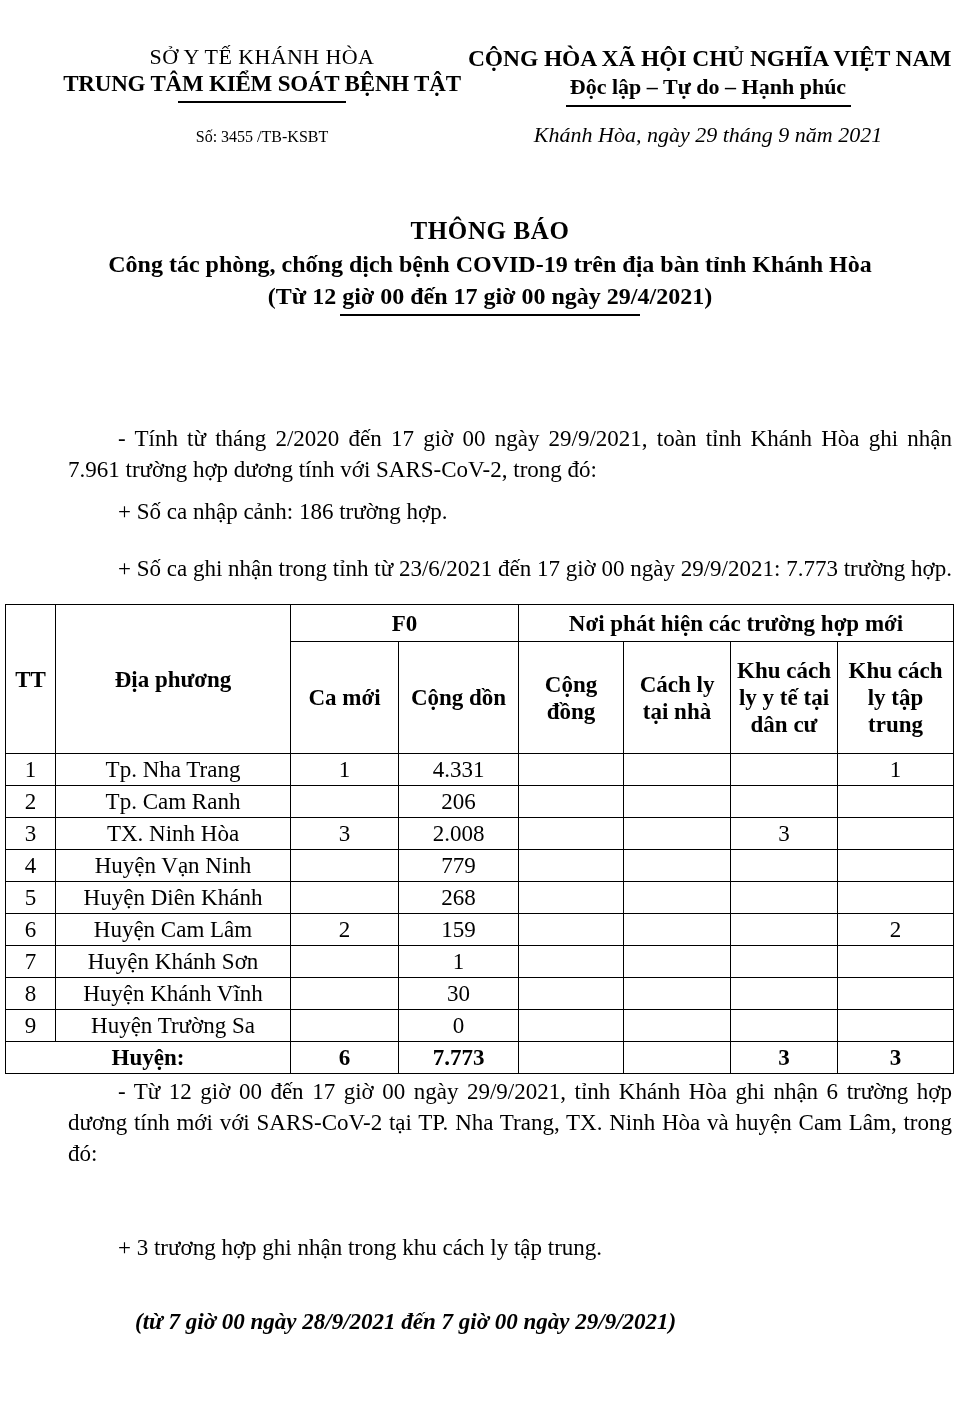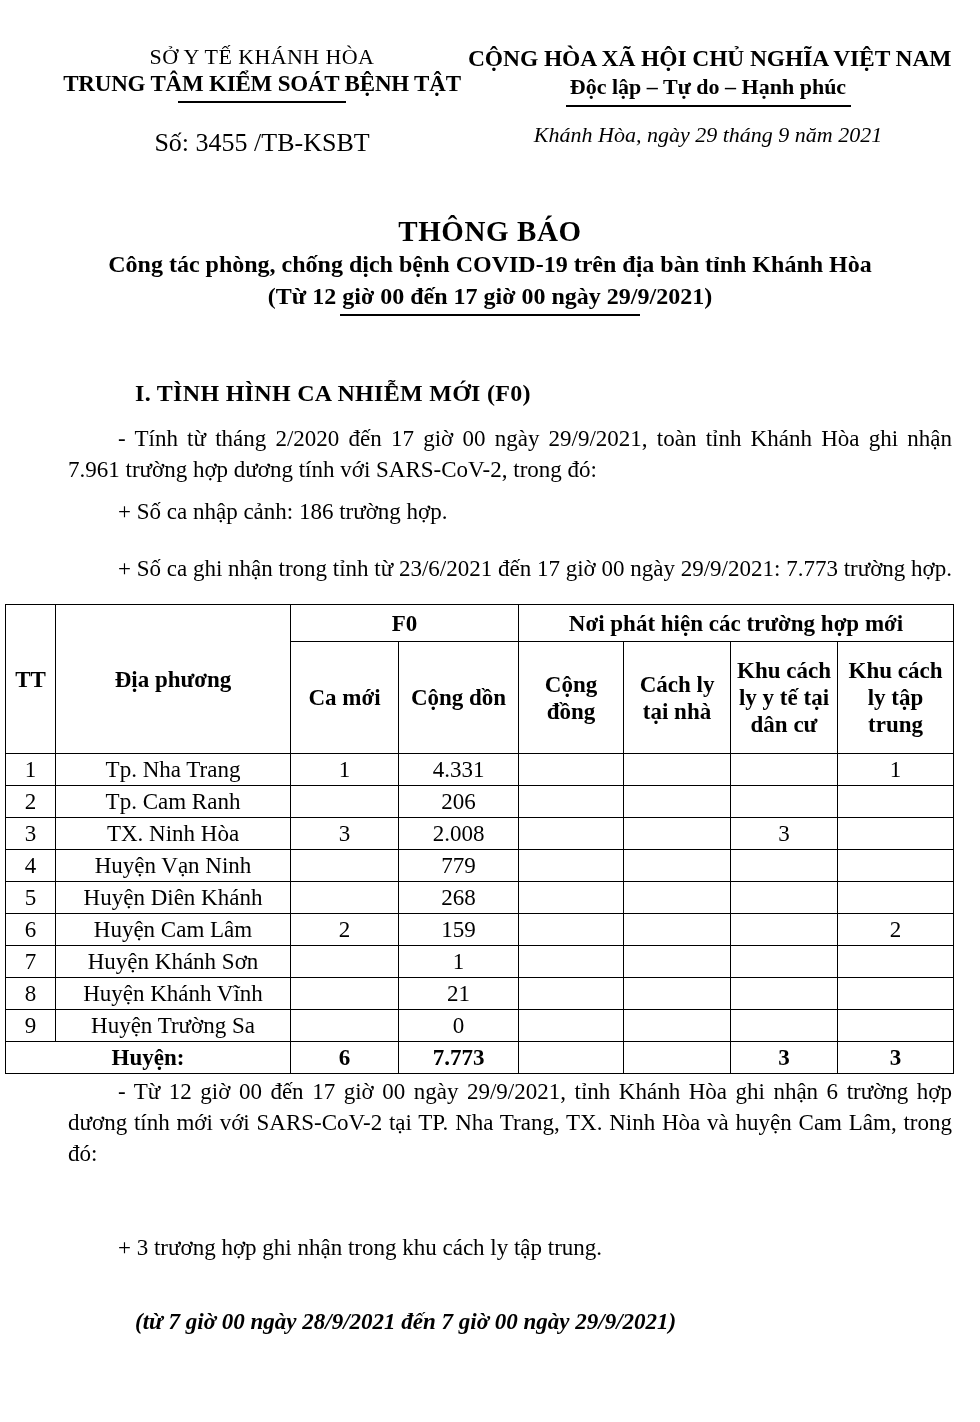--- a/index.html
+++ b/index.html
@@ -78,21 +78,21 @@
   }
   .rule-left { width: 168px; }
   .rule-right { width: 285px; }
 
   .mh-number {
     position: absolute;
     left: 52px;
     top: 84px;
     width: 420px;
     text-align: center;
-    font-size: 26px;
+    font-size: 16px;
     white-space: nowrap;
   }
   .mh-date {
     position: absolute;
     left: 468px;
     top: 78px;
     width: 480px;
     text-align: center;
     font-size: 22px;
     font-style: italic;
@@ -101,21 +101,21 @@
 
   
   .title-block {
     position: absolute;
     top: 216px;
     left: 0;
     width: 980px;
     text-align: center;
   }
   .title-main {
-    font-size: 29px;
+    font-size: 25px;
     font-weight: bold;
     letter-spacing: 0.6px;
     line-height: 30px;
   }
   .title-sub1 {
     font-size: 24px;
     font-weight: bold;
     line-height: 32px;
     margin-top: 2px;
   }
@@ -282,25 +282,24 @@
       <div class="rule rule-right"></div>
     </div>
 
     <div class="mh-number">Số: 3455 /TB-KSBT</div>
     <div class="mh-date">Khánh Hòa, ngày 29 tháng 9 năm 2021</div>
   </div>
 
   <div class="title-block">
     <div class="title-main">THÔNG BÁO</div>
     <div class="title-sub1">Công tác phòng, chống dịch bệnh COVID-19 trên địa bàn tỉnh Khánh Hòa</div>
-    <div class="title-sub2">(Từ 12 giờ 00 đến 17 giờ 00 ngày 29/9/2021)</div>
+    <div class="title-sub2">(Từ 12 giờ 00 đến 17 giờ 00 ngày 29/4/2021)</div>
     <div class="rule-title"></div>
   </div>
 
-  <div class="sec-heading" id="sec1-heading">I. TÌNH HÌNH CA NHIỄM MỚI (F0)</div>
 
   <div class="para para-indent" id="para-total">- Tính từ tháng 2/2020 đến 17 giờ 00 ngày 29/9/2021, toàn tỉnh Khánh Hòa ghi nhận 7.961 trường hợp dương tính với SARS-CoV-2, trong đó:</div>
   <div class="para para-indent" id="para-imported">+ Số ca nhập cảnh: 186 trường hợp.</div>
   <div class="para para-indent" id="para-local">+ Số ca ghi nhận trong tỉnh từ 23/6/2021 đến 17 giờ 00 ngày 29/9/2021: 7.773 trường hợp.</div>
 
   <div class="tbl-wrap">
     <table class="data">
       <colgroup>
         <col class="c-tt">
           <col class="c-place">
@@ -395,21 +394,21 @@
             <td>1</td>
             <td></td>
             <td></td>
             <td></td>
             <td></td>
           </tr>
           <tr>
             <td>8</td>
             <td class="place">Huyện Khánh Vĩnh</td>
             <td></td>
-            <td>21</td>
+            <td>30</td>
             <td></td>
             <td></td>
             <td></td>
             <td></td>
           </tr>
           <tr>
             <td>9</td>
             <td class="place">Huyện Trường Sa</td>
             <td></td>
             <td>0</td>

